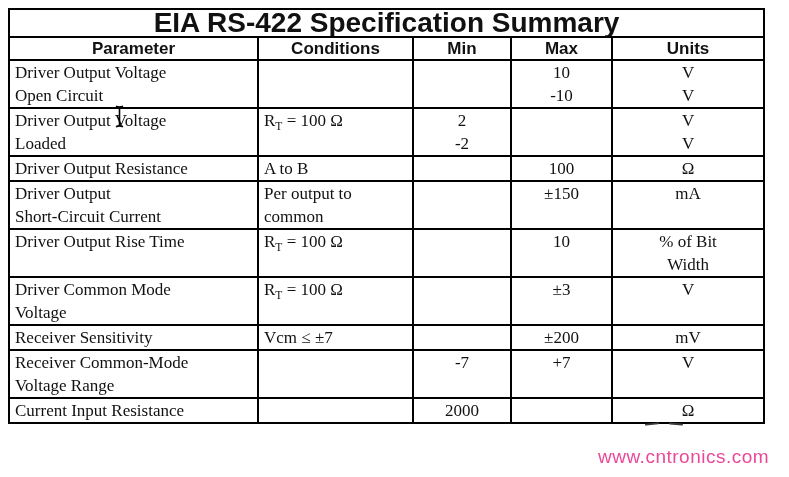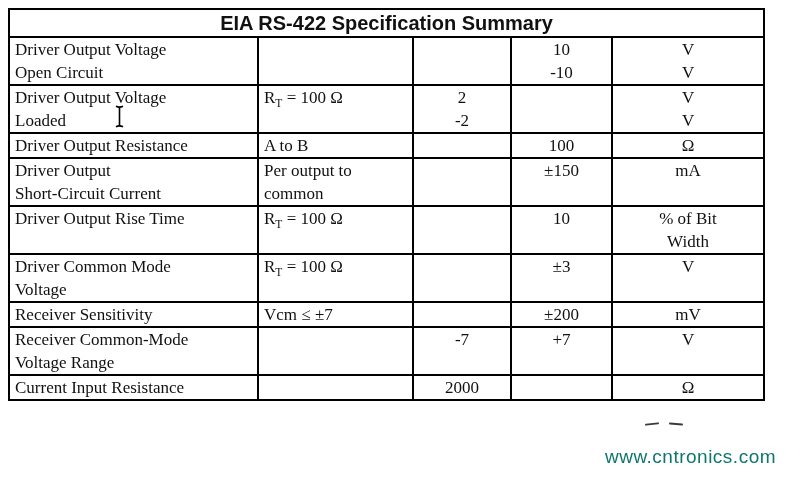--- a/index.html
+++ b/index.html
@@ -32,21 +32,21 @@
   table.spec td, table.spec th {
     border: 2px solid #000000;
     padding: 0 5px;
     vertical-align: top;
     overflow: hidden;
   }
   .title-cell {
     text-align: center;
     font-family: "Liberation Sans", sans-serif;
     font-weight: bold;
-    font-size: 20px;
+    font-size: 28px;
     height: 26px;
     line-height: 26px;
     padding: 0;
   }
   th.col-head {
     text-align: center;
     font-family: "Liberation Sans", sans-serif;
     font-weight: bold;
     font-size: 17px;
     height: 21px;
@@ -115,20 +115,27 @@
       <col style="width:249px">
       <col style="width:155px">
       <col style="width:98px">
       <col style="width:101px">
       <col style="width:152px">
     </colgroup>
     <thead>
       <tr>
         <td class="title-cell" colspan="5">EIA RS-422 Specification Summary</td>
       </tr>
+      <tr>
+        <th class="col-head">Parameter</th>
+        <th class="col-head">Conditions</th>
+        <th class="col-head">Min</th>
+        <th class="col-head">Max</th>
+        <th class="col-head">Units</th>
+      </tr>
     </thead>
     <tbody id="spec-body">
         <tr style="height: 47px;">
           <td class="cell c-param">
             <div>Driver Output Voltage</div>
             <div>Open Circuit</div>
           </td>
           <td class="cell c-cond"></td>
           <td class="cell c-min"></td>
           <td class="cell c-max">
@@ -277,15 +284,15 @@
         <path d="M2 21.8 Q5.5 20 9 21.8"></path>
       </g>
     </svg>
   </div>
 
   <div class="artifact">
     <span class="dash d1"></span>
     <span class="dash d2"></span>
   </div>
 
-  <div class="watermark" style="color: #0f766e; text-align: center;">www.cntronics.com</div>
+  <div class="watermark" style="color: #ec4899;">www.cntronics.com</div>
 
 </div>
 
 </body></html>

